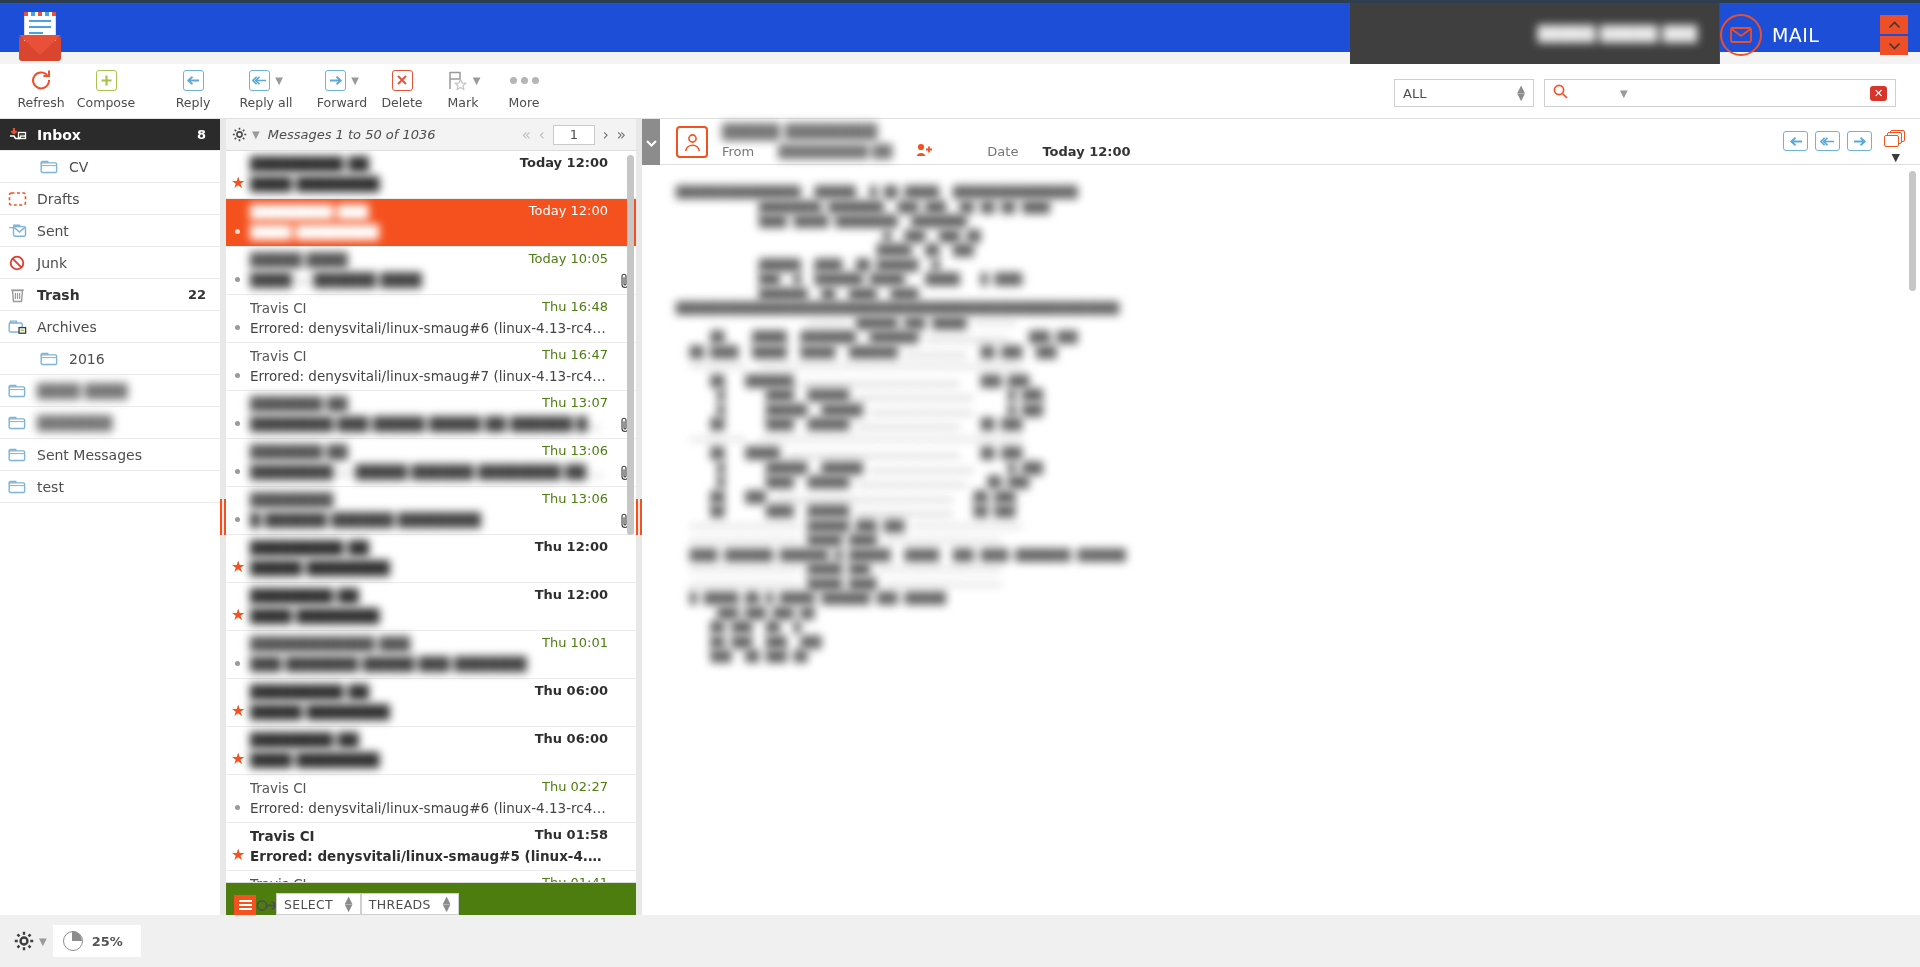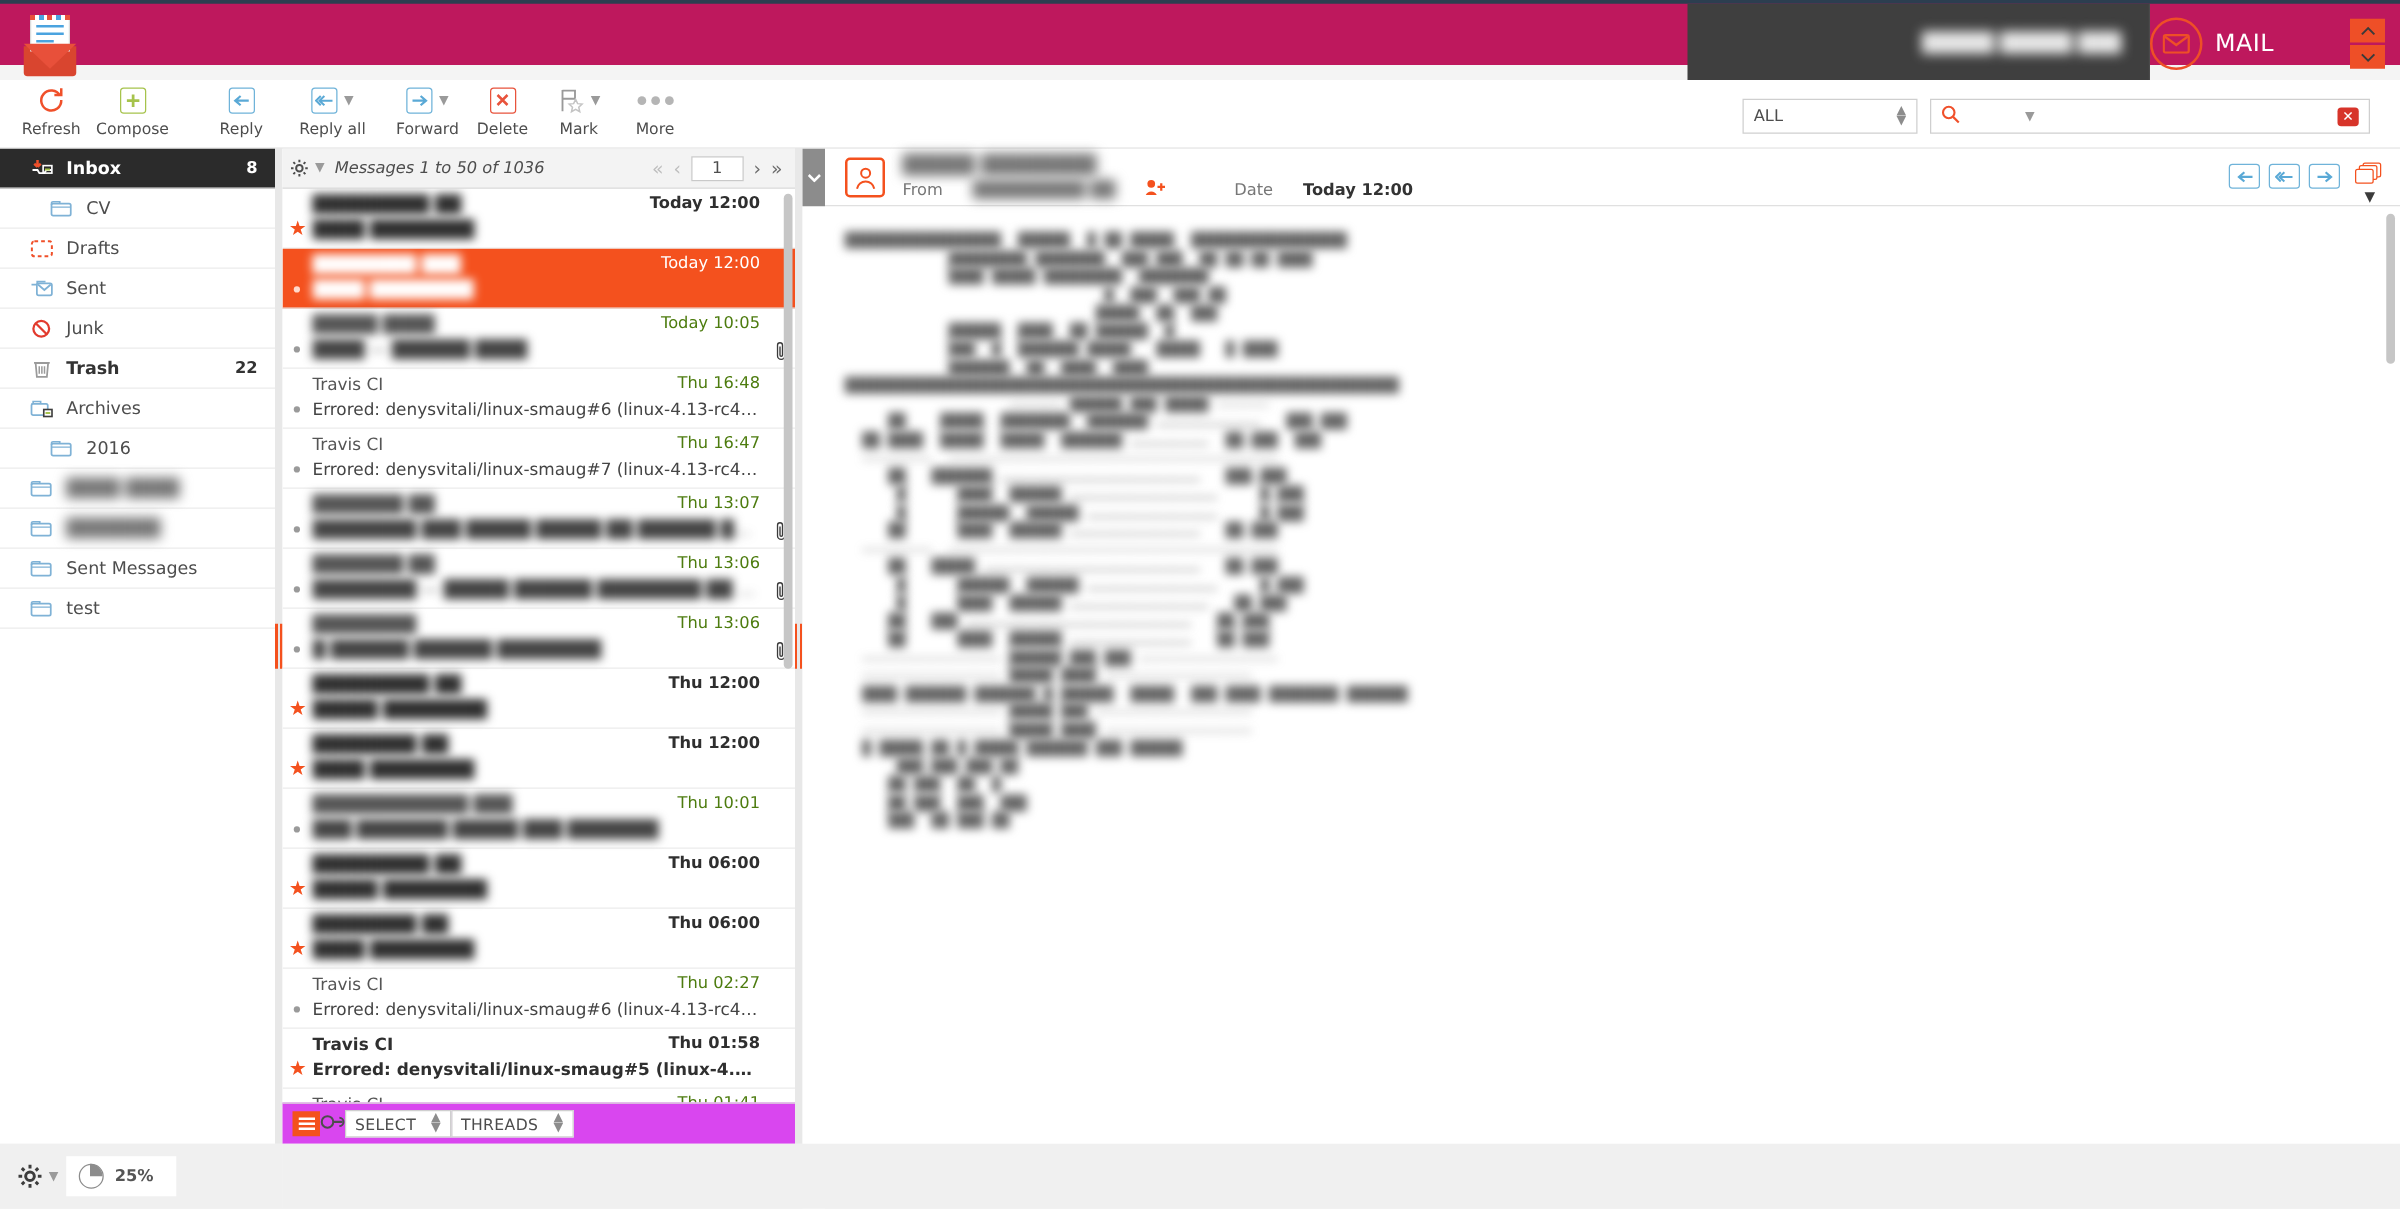--- a/index.html
+++ b/index.html
@@ -10,21 +10,21 @@
     background:#f4f4f4;
     color:#444;
     -webkit-font-smoothing:antialiased;
   }
   .blur { filter: blur(4px); color:#555; user-select:none; }
   .blur-strong { filter: blur(4.5px); color:#777; user-select:none; }
 
   
   #topbar {
     position:absolute; left:0; top:0; width:1920px; height:52px;
-    background:#be185d; border-top:3px solid #2c3e50;
+    background:#1d4ed8; border-top:3px solid #2c3e50;
   }
   #logo-area { position:absolute; left:10px; top:6px; width:60px; height:52px; }
   .env-back { position:absolute; left:9px; top:28px; width:42px; height:24px;
     background:#d9452f; border-radius:0 0 3px 3px; }
   .env-paper { position:absolute; left:14px; top:6px; width:32px; height:26px;
     background:#fff; border:1px solid #dcdcdc; }
   .env-paper i { display:block; height:2px; background:#4aa3df; margin:4px 4px 0 4px; }
   .env-paper i.s { width:14px; }
   .env-flap { position:absolute; left:9px; top:26px; width:0; height:0;
     border-left:21px solid transparent; border-right:21px solid transparent;
@@ -79,21 +79,21 @@
   .spin { color:#8c8c8c; font-size:10px; line-height:8px; }
   #search-clear {
     width:17px;height:15px;border-radius:3px;background:#d7342a;color:#fff;
     font-size:11px;display:flex;align-items:center;justify-content:center;
   }
 
   
   #sidebar { position:absolute; left:0; top:119px; width:220px; bottom:52px; background:#fff; }
   .folder {
     position:relative; height:32px; display:flex; align-items:center;
-    padding-left:24px; font-size:14px; color:#4d4d4d;
+    padding-left:8px; font-size:14px; color:#4d4d4d;
     border-bottom:1px solid #ececec; cursor:pointer; gap:10px;
   }
   .folder.sub { padding-left:40px; }
   .folder.active { background:#2b2b2b; color:#fff; font-weight:bold; }
   .folder .cnt { position:absolute; right:14px; font-weight:bold; font-size:13px; }
   .folder.unread { font-weight:bold; color:#333; }
   .ficon { width:19px; height:16px; position:relative; flex:none; }
 
   
   #msglist { position:absolute; left:226px; top:119px; width:410px; bottom:52px; background:#fff; }
@@ -119,22 +119,22 @@
     white-space:nowrap; overflow:hidden; text-overflow:ellipsis; }
   .row .date { position:absolute; right:28px; top:4px; font-size:13px; color:#4d7c0f; }
   .row.bold .from,.row.bold .subj,.row.bold .date { font-weight:bold; color:#2f2f2f; }
   .row.sel .from,.row.sel .subj,.row.sel .date { color:#fff; }
   .star { position:absolute; left:5px; top:24px; color:#f4511e; font-size:16px; line-height:1; }
   .dot  { position:absolute; left:9px; top:30px; width:5px;height:5px;border-radius:50%;background:#9a9a9a; }
   .row.sel .dot { background:#ffd9cc; }
   .clip { position:absolute; right:6px; top:26px; color:#3b3b3b; font-size:13px; }
   #list-footer {
     position:absolute; bottom:0; left:0; right:0; height:33px;
-    background:#d946ef; border-top:1px solid #dcdcdc;
-    display:flex; align-items:center; padding:0 8px; 
+    background:#4d7c0f; border-top:1px solid #dcdcdc;
+    display:flex; align-items:flex-end; padding:0 8px; 
   }
   .lf-sq { width:22px;height:20px;background:#f4511e;display:flex;flex-direction:column;
      align-items:center;justify-content:center;gap:2px; }
   .lf-sq i { display:block;width:13px;height:2px;background:#fff; }
   .sel-box {
     height:22px; border:1px solid #cfcfcf; background:#fff; font-size:12.5px;
     color:#4d4d4d; display:flex; align-items:center; padding:0 7px; gap:12px; letter-spacing:.3px;
   }
   #list-scroll { position:absolute; right:2px; top:36px; width:7px; height:380px;
      background:#c6c6c6; border-radius:4px; }

